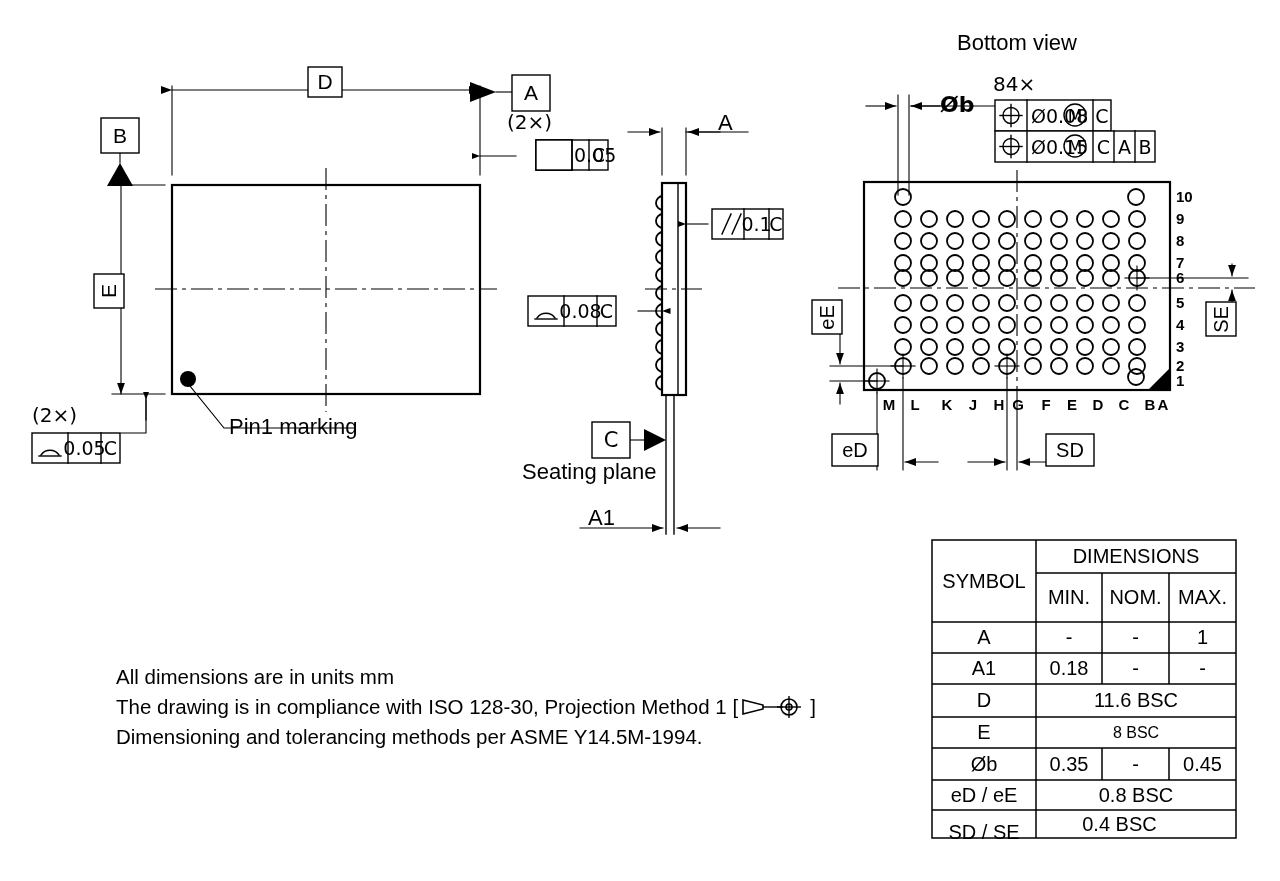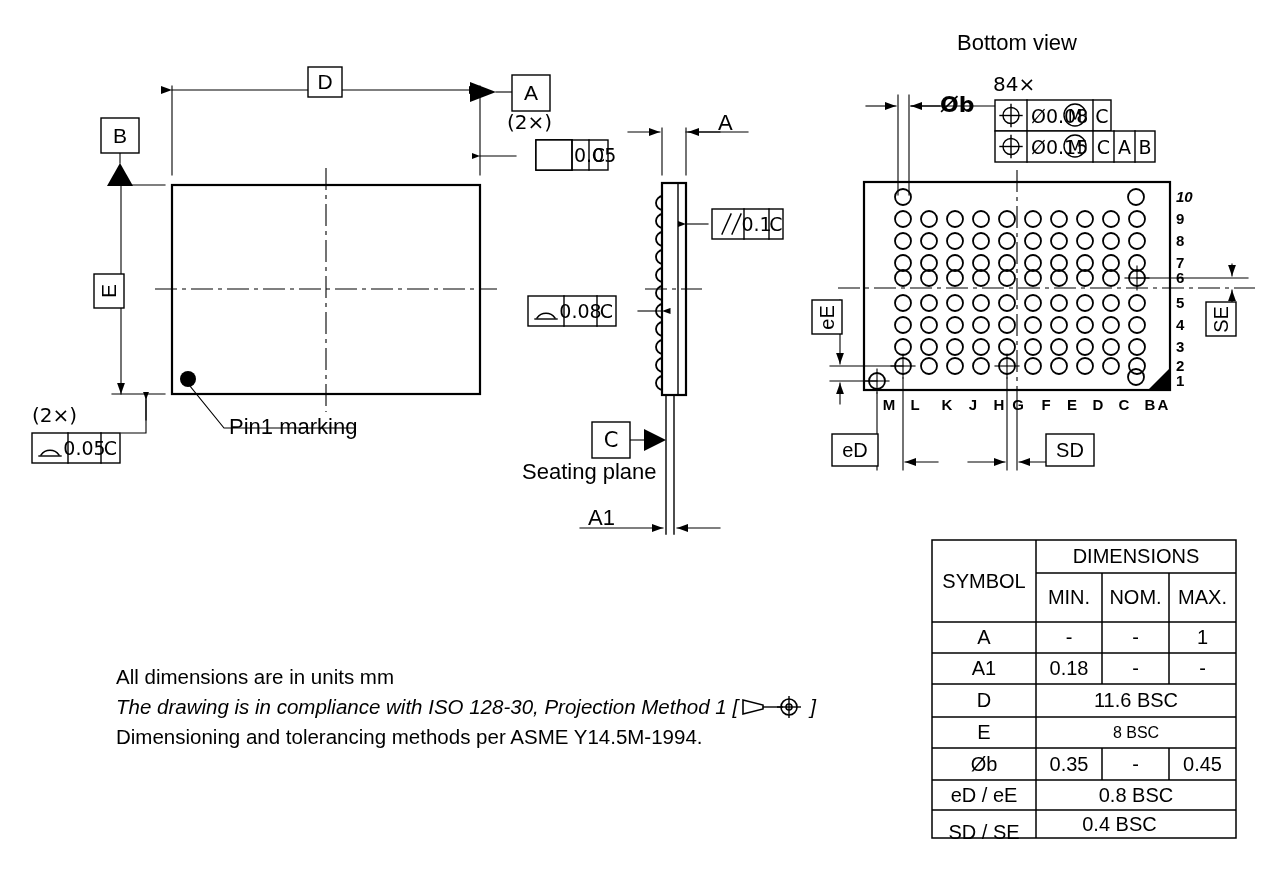--- a/index.html
+++ b/index.html
@@ -434,35 +434,35 @@
       <div style="position: absolute; left: 145px; top: 0px; width: 18px; text-align: center; font-size: 15px; font-weight: bold;">G</div>
       <div style="position: absolute; left: 173px; top: 0px; width: 18px; text-align: center; font-size: 15px; font-weight: bold;">F</div>
       <div style="position: absolute; left: 199px; top: 0px; width: 18px; text-align: center; font-size: 15px; font-weight: bold;">E</div>
       <div style="position: absolute; left: 225px; top: 0px; width: 18px; text-align: center; font-size: 15px; font-weight: bold;">D</div>
       <div style="position: absolute; left: 251px; top: 0px; width: 18px; text-align: center; font-size: 15px; font-weight: bold;">C</div>
       <div style="position: absolute; left: 277px; top: 0px; width: 18px; text-align: center; font-size: 15px; font-weight: bold;">B</div>
       <div style="position: absolute; left: 290px; top: 0px; width: 18px; text-align: center; font-size: 15px; font-weight: bold;">A</div>
     </div>
 
 <div id="row-labels" style="position:absolute;left:1176px;top:186px;width:30px;height:204px;">
-      <div style="position: absolute; left: 0px; top: 2px; width: 26px; text-align: left; font-size: 15px; font-weight: bold; font-style: italic;">10</div>
+      <div style="position: absolute; left: 0px; top: 2px; width: 26px; text-align: left; font-size: 15px; font-weight: bold;">10</div>
       <div style="position: absolute; left: 0px; top: 24px; width: 26px; text-align: left; font-size: 15px; font-weight: bold;">9</div>
       <div style="position: absolute; left: 0px; top: 46px; width: 26px; text-align: left; font-size: 15px; font-weight: bold;">8</div>
       <div style="position: absolute; left: 0px; top: 68px; width: 26px; text-align: left; font-size: 15px; font-weight: bold;">7</div>
       <div style="position: absolute; left: 0px; top: 83px; width: 26px; text-align: left; font-size: 15px; font-weight: bold;">6</div>
       <div style="position: absolute; left: 0px; top: 108px; width: 26px; text-align: left; font-size: 15px; font-weight: bold;">5</div>
       <div style="position: absolute; left: 0px; top: 130px; width: 26px; text-align: left; font-size: 15px; font-weight: bold;">4</div>
       <div style="position: absolute; left: 0px; top: 152px; width: 26px; text-align: left; font-size: 15px; font-weight: bold;">3</div>
       <div style="position: absolute; left: 0px; top: 171px; width: 26px; text-align: left; font-size: 15px; font-weight: bold;">2</div>
       <div style="position: absolute; left: 0px; top: 186px; width: 26px; text-align: left; font-size: 15px; font-weight: bold;">1</div>
     </div>
 
 <div style="position:absolute;left:116px;top:662px;font-size:20.5px;line-height:30px;white-space:nowrap;">
   <div>All dimensions are in units mm</div>
-  <div style="display:flex;align-items:center;font-style:italic;">
+  <div style="display:flex;align-items:center;">
     <span>The drawing is in compliance with ISO 128-30, Projection Method 1 [</span>
     <svg width="70" height="26" viewBox="0 0 70 26" style="margin:0 1px;">
       <path d="M4,6 L24,11 L24,15 L4,20 z" fill="none" stroke="#000" stroke-width="1.6"></path>
       <line x1="24" y1="13" x2="44" y2="13" stroke="#000" stroke-width="1.4"></line>
       <circle cx="50" cy="13" r="8" fill="none" stroke="#000" stroke-width="1.6"></circle>
       <circle cx="50" cy="13" r="3" fill="none" stroke="#000" stroke-width="1.6"></circle>
       <line x1="38" y1="13" x2="62" y2="13" stroke="#000" stroke-width="1.4"></line>
       <line x1="50" y1="2" x2="50" y2="24" stroke="#000" stroke-width="1.4"></line>
     </svg>
     <span>]</span>

